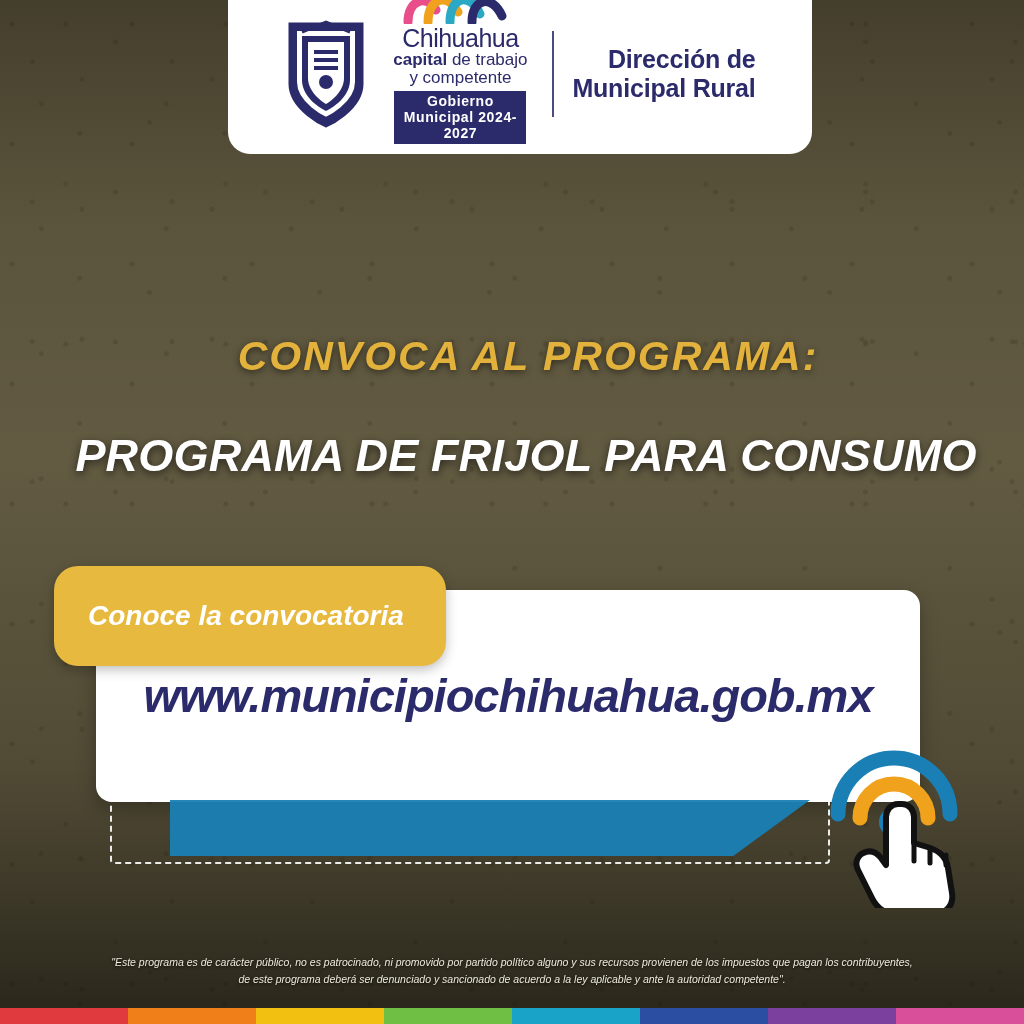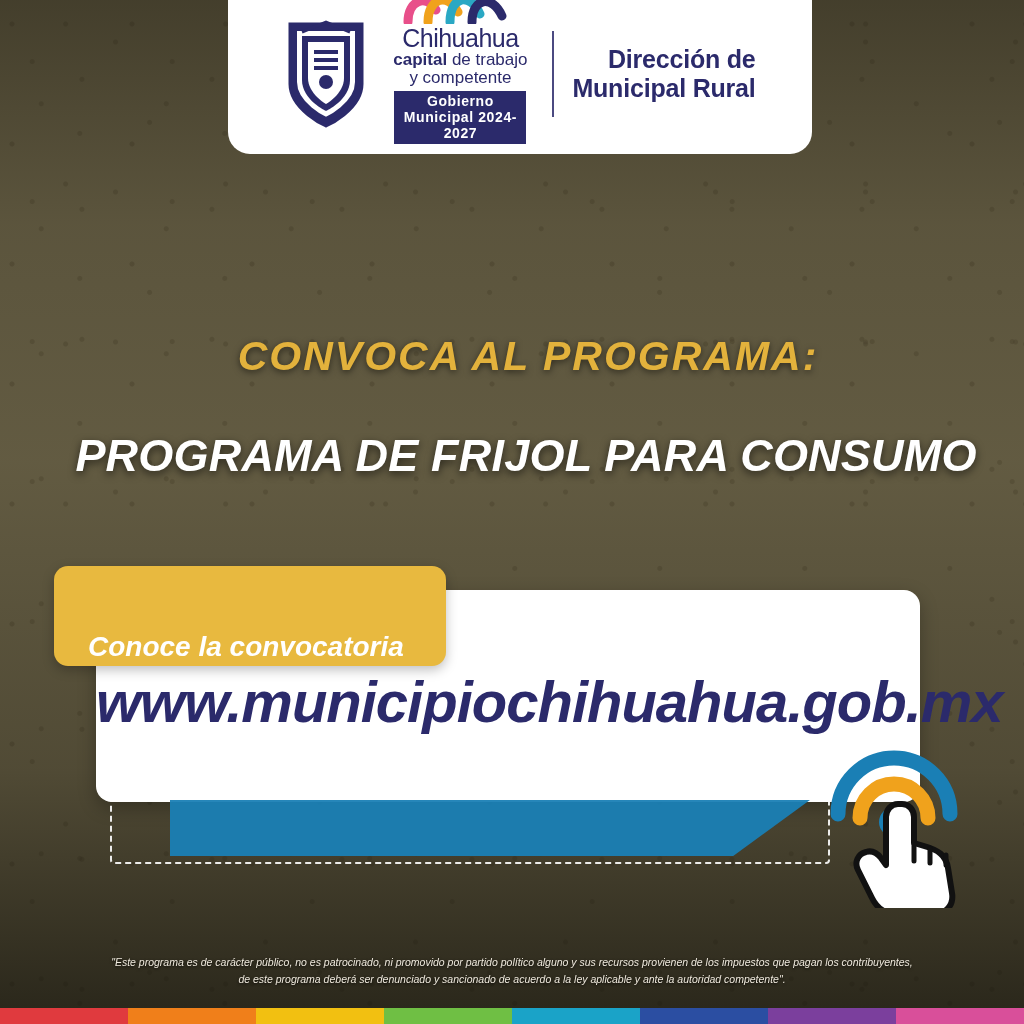--- a/index.html
+++ b/index.html
@@ -126,41 +126,41 @@
     font-size: 45px; letter-spacing: .2px;
     text-shadow: 0 3px 9px rgba(0,0,0,.6);
     margin-left: 28px;
   }
 
   
   .tag {
     position: absolute; left: 54px; top: 566px;
     width: 392px; height: 100px;
     background: #e8b93f;
-    border-radius: 14px;
-    display: flex; flex-direction: column; justify-content: flex-end;
+    border-radius: 24px;
+    display: flex; flex-direction: column; justify-content: center;
     padding: 0 34px;
     color: #ffffff;
     font-weight: 700; font-style: italic;
     font-size: 28px; line-height: 1.32;
     box-shadow: 0 4px 12px rgba(0,0,0,.25);
   }
   .url-card {
     position: absolute; left: 96px; top: 590px;
     width: 824px; height: 212px;
     background: #ffffff;
     border-radius: 16px;
     box-shadow: 0 6px 18px rgba(0,0,0,.28);
   }
   .url-text {
     position: absolute; left: 96px; top: 668px; width: 824px;
     text-align: center;
     color: #2b2a6b;
     font-weight: 700; font-style: italic;
-    font-size: 58px; letter-spacing: -1px;
+    font-size: 47px; letter-spacing: -1px;
   }
   .blue-wedge {
     position: absolute; left: 170px; top: 800px;
     width: 640px; height: 56px;
     background: #1a7fb5;
     clip-path: polygon(0 0, 100% 0, 88% 100%, 0 100%);
     opacity: .95;
   }
   .dashed-frame {
     position: absolute; left: 110px; top: 752px;

